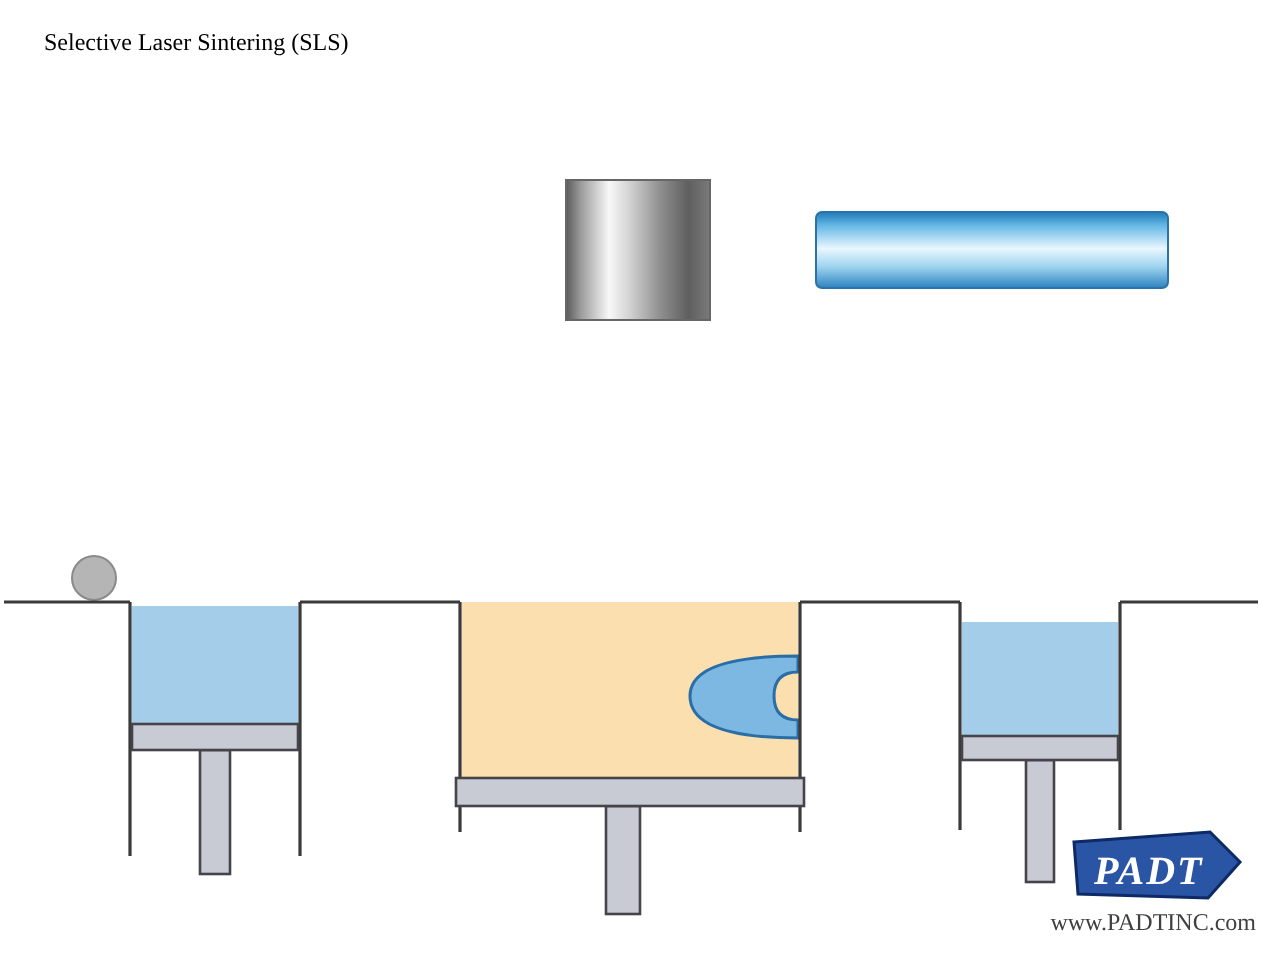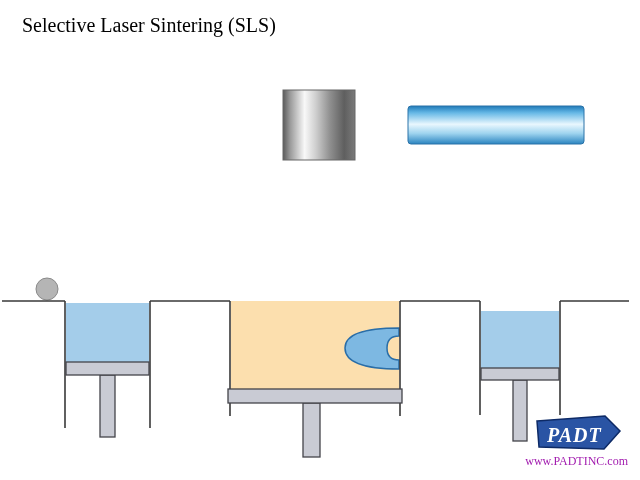--- a/index.html
+++ b/index.html
@@ -11,21 +11,21 @@
     height: 480px;
     position: relative;
     background: #ffffff;
     overflow: hidden;
     font-family: "Liberation Serif", serif;
   }
   .slide-title {
     position: absolute;
     left: 22px;
     top: 14px;
-    font-size: 20px;
+    font-size: 12px;
     color: #000000;
     white-space: nowrap;
   }
   .diagram-svg {
     position: absolute;
     left: 0;
     top: 0;
   }
   .website-text {
     position: absolute;
@@ -84,13 +84,13 @@
 
   <rect x="513" y="380" width="14" height="61" stroke="#44444a" stroke-width="1.3" fill="#c9cbd4"></rect>
   <rect x="481" y="368" width="78" height="12" stroke="#44444a" stroke-width="1.3" fill="#c9cbd4"></rect>
 
   <g>
     <polygon points="537,421 605,416 620,431 604,449 539,447" stroke="#0d2a66" stroke-width="1.5" fill="#2a54a4"></polygon>
     <text x="547" y="442" font-family="Liberation Serif, serif" font-size="20" font-style="italic" font-weight="bold" letter-spacing="1" fill="#ffffff">PADT</text>
   </g>
 </svg>
 
-<div class="website-text" style="color:#a21caf;">www.PADTINC.com</div>
+<div class="website-text" style="color:#404040;">www.PADTINC.com</div>
 
 </body></html>

